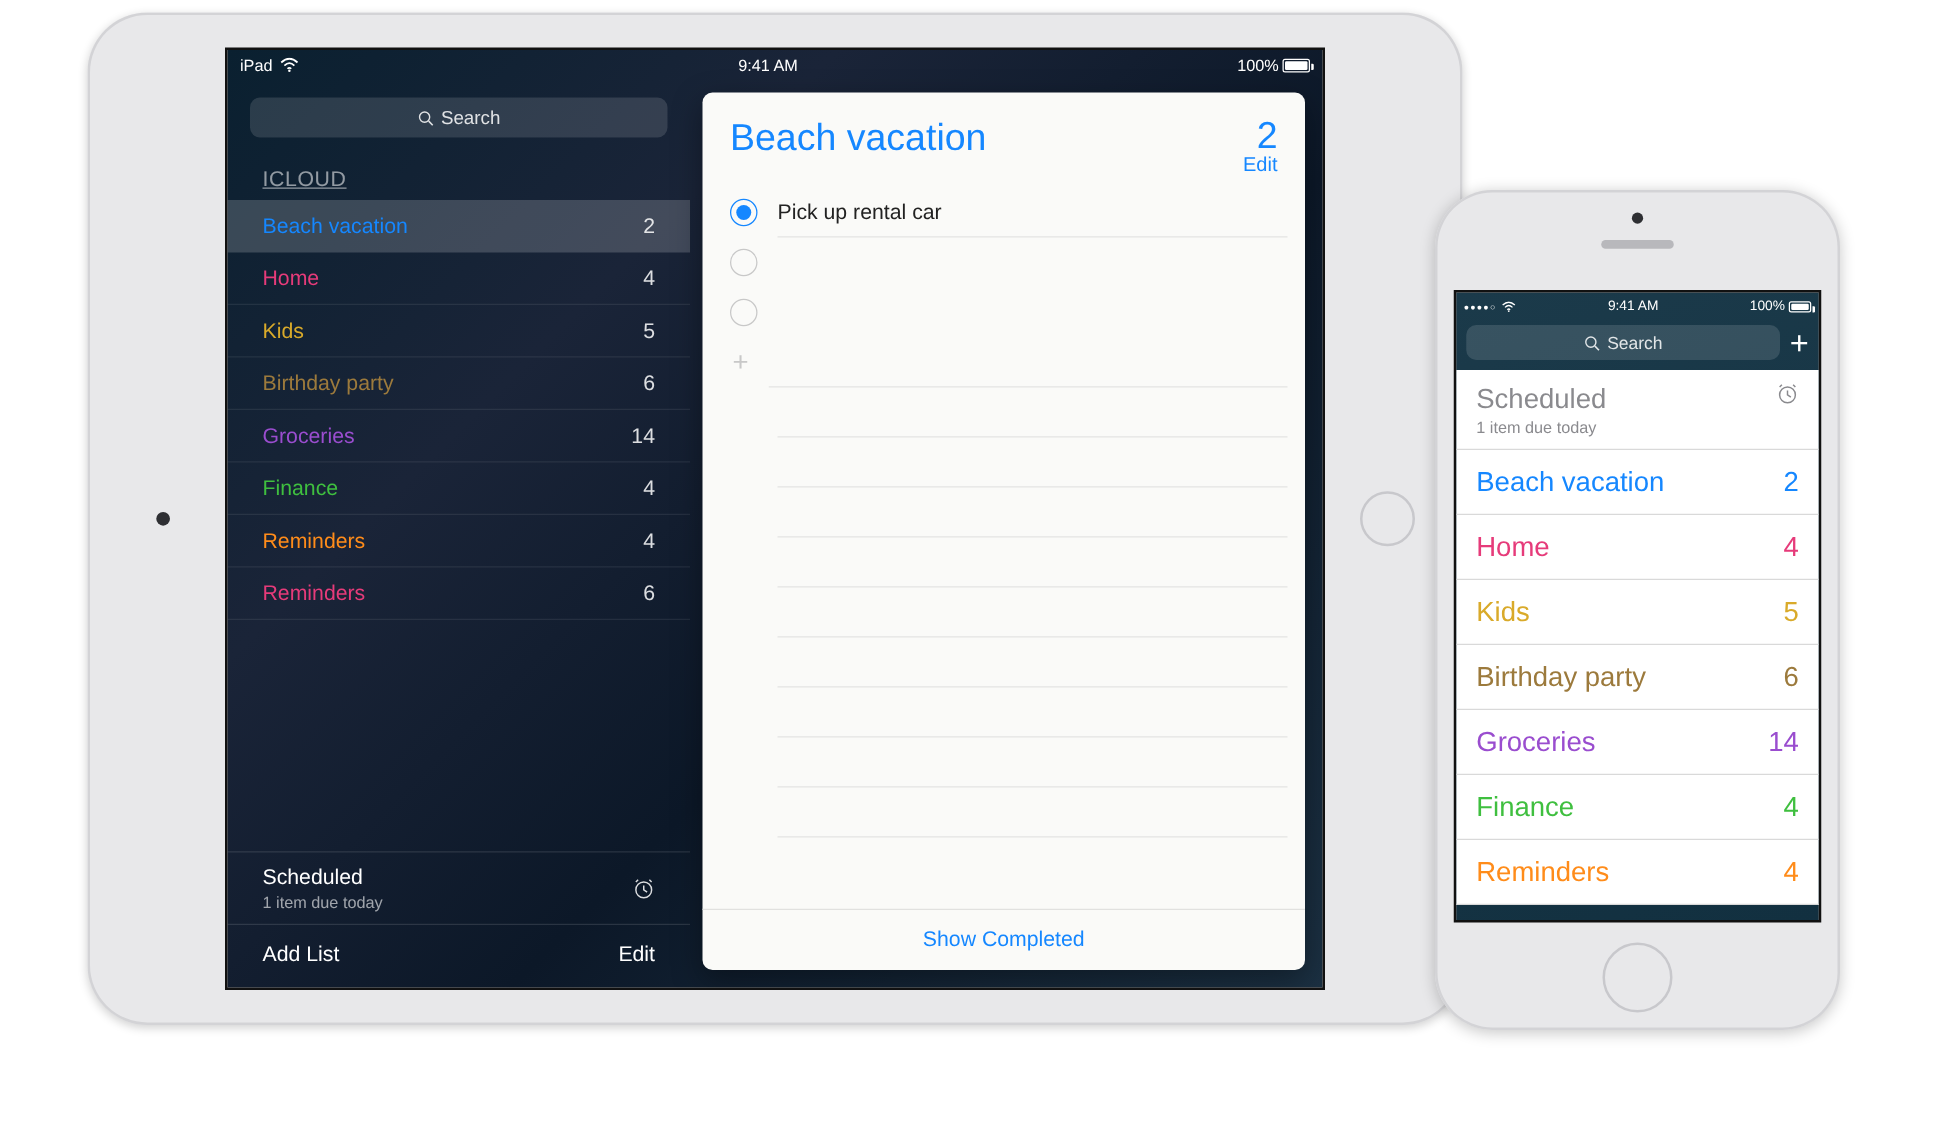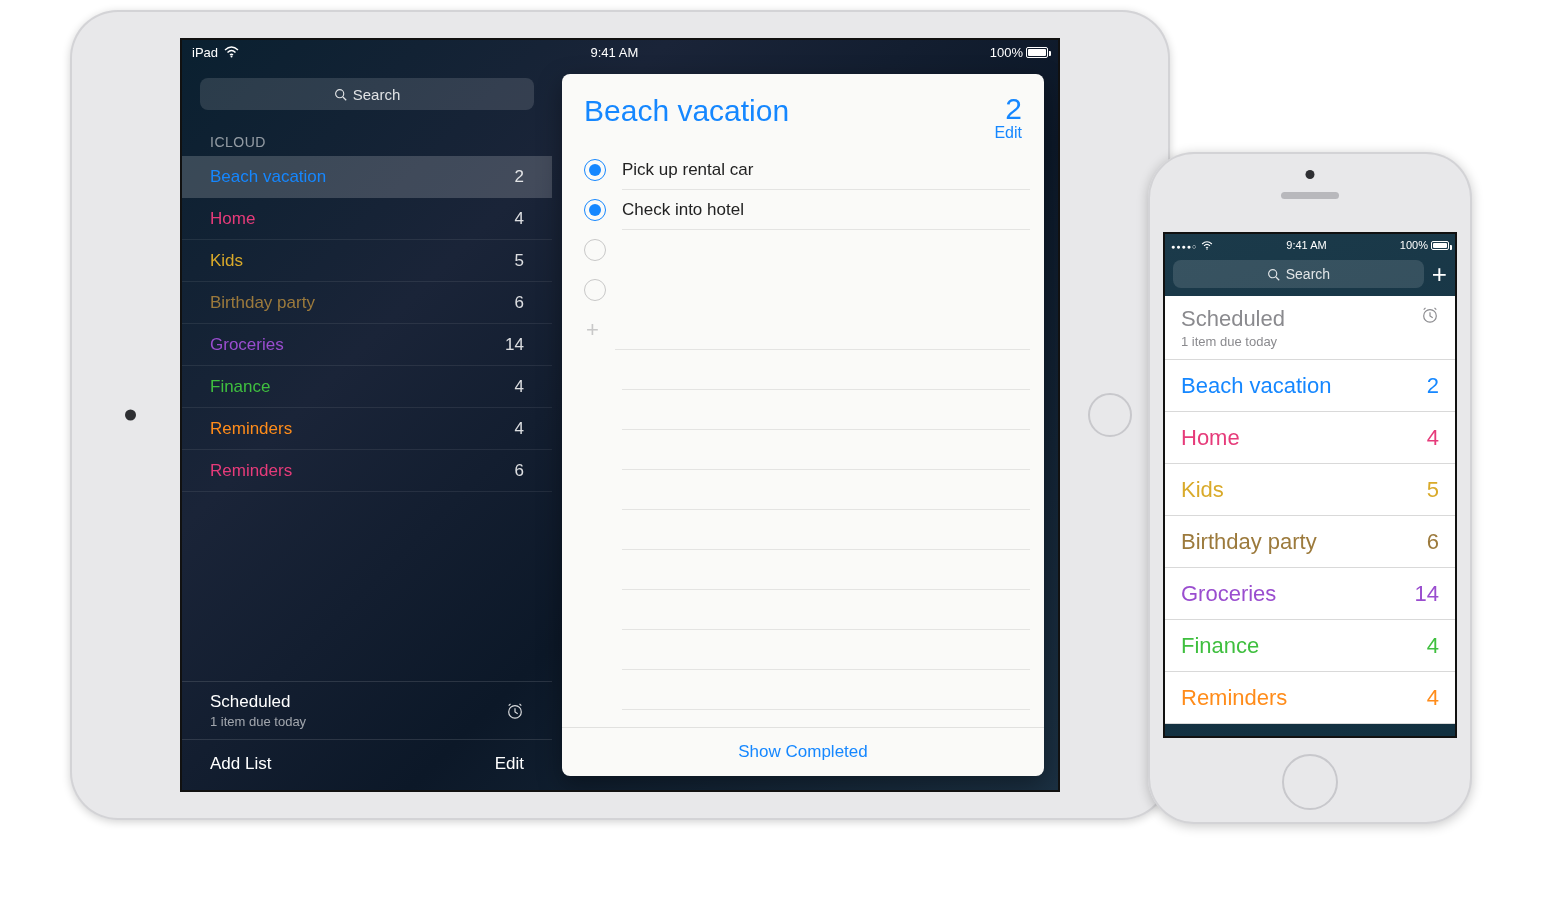--- a/index.html
+++ b/index.html
@@ -42,21 +42,21 @@
 .battery { display:inline-flex; align-items:center; gap:3px; }
 .battery-body { width: 22px; height: 11px; border: 1px solid #fff; border-radius: 2px; position: relative; }
 .battery-body::after { content:""; position:absolute; right:-4px; top:3px; width:2px; height:5px; background:#fff; border-radius:0 1px 1px 0;}
 .battery-fill { position:absolute; inset:1px; background:#fff; border-radius:1px;}
 
 
 .ipad-body { display:flex; height: calc(100% - 24px); }
 .sidebar { flex: 0 0 370px; padding: 14px 0 0 0; display:flex; flex-direction:column; }
 .search-box { margin: 0 18px 10px 18px; height: 32px; background: rgba(255,255,255,0.13); border-radius: 8px; display:flex; align-items:center; justify-content:center; gap:6px; color: rgba(255,255,255,0.85); font-size: 15px;}
 .search-box svg { width:13px; height:13px; }
-.section-label { color: rgba(255,255,255,0.55); font-size: 14px; letter-spacing: 0.5px; padding: 14px 28px 6px 28px;}
+.section-label { color: rgba(255,255,255,0.55); font-size: 17px; letter-spacing: 0.5px; padding: 14px 28px 6px 28px; text-decoration: underline;}
 .list-rows { flex:1; }
 .list-row { display:flex; justify-content:space-between; align-items:center; height: 42px; padding: 0 28px; font-size: 17px; color:#fff; border-bottom: 1px solid rgba(255,255,255,0.08);}
 .list-row.selected { background: rgba(255,255,255,0.18); border-bottom-color: transparent;}
 .list-row .name { }
 .list-row .count { color: rgba(255,255,255,0.85); }
 .sidebar-bottom { padding: 0 0 16px 0; }
 .scheduled-row { display:flex; justify-content:space-between; align-items:center; padding: 10px 28px; color:#fff; border-top:1px solid rgba(255,255,255,0.12); border-bottom:1px solid rgba(255,255,255,0.12);}
 .scheduled-row .sub { color: rgba(255,255,255,0.6); font-size: 13px; margin-top:2px;}
 .alarm-icon { width:18px; height:18px; }
 .addlist-row { display:flex; justify-content:space-between; align-items:center; padding: 14px 28px 0 28px; color:#fff; font-size:17px;}
@@ -205,26 +205,20 @@
             <div class="edit">Edit</div>
           </div>
         </div>
         <div class="reminder-list" id="reminder-items">
             <div class="reminder-row done">
               <div class="circle"></div>
               <div class="text-wrap">
                 <span>Pick up rental car</span>
               </div>
             </div>
-            <div class="reminder-row done">
-              <div class="circle"></div>
-              <div class="text-wrap">
-                <span>Check into hotel</span>
-              </div>
-            </div>
             <div class="reminder-row">
               <div class="circle"></div>
             </div>
             <div class="reminder-row">
               <div class="circle"></div>
             </div>
             <div class="add-row">
               <span class="plus">+</span>
               <div class="text-wrap" style="flex:1;border-bottom:1px solid #e4e4e2;height:100%;"></div>
             </div>

